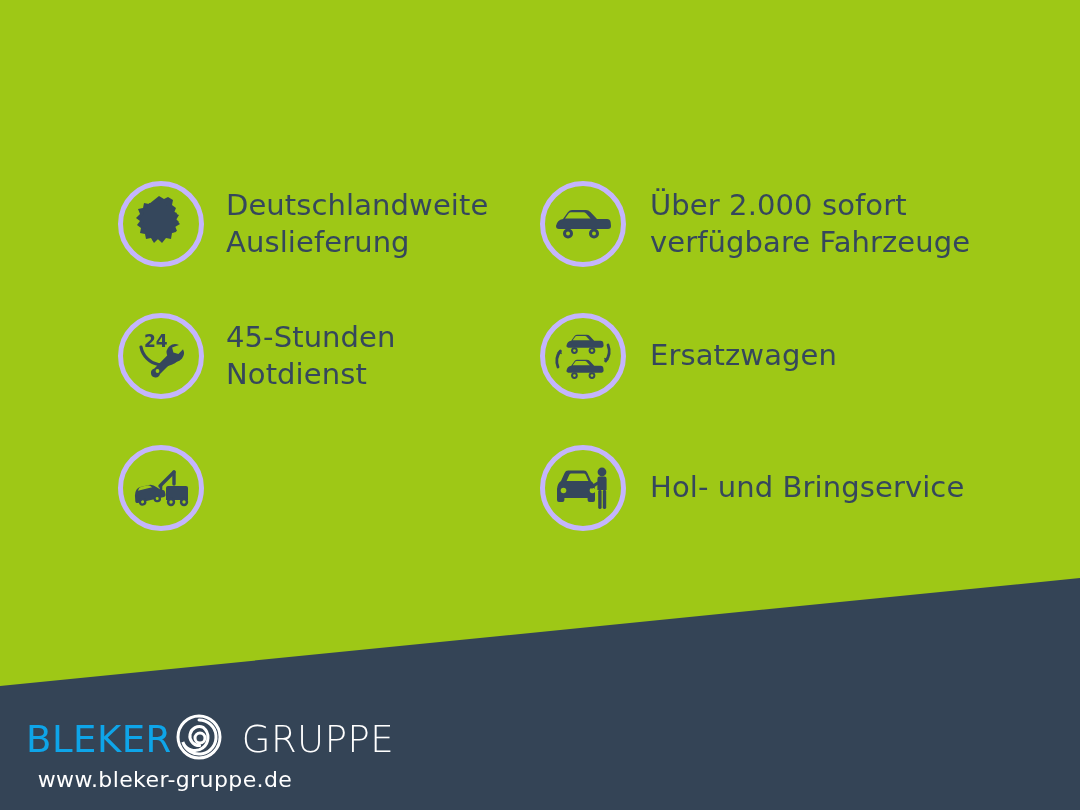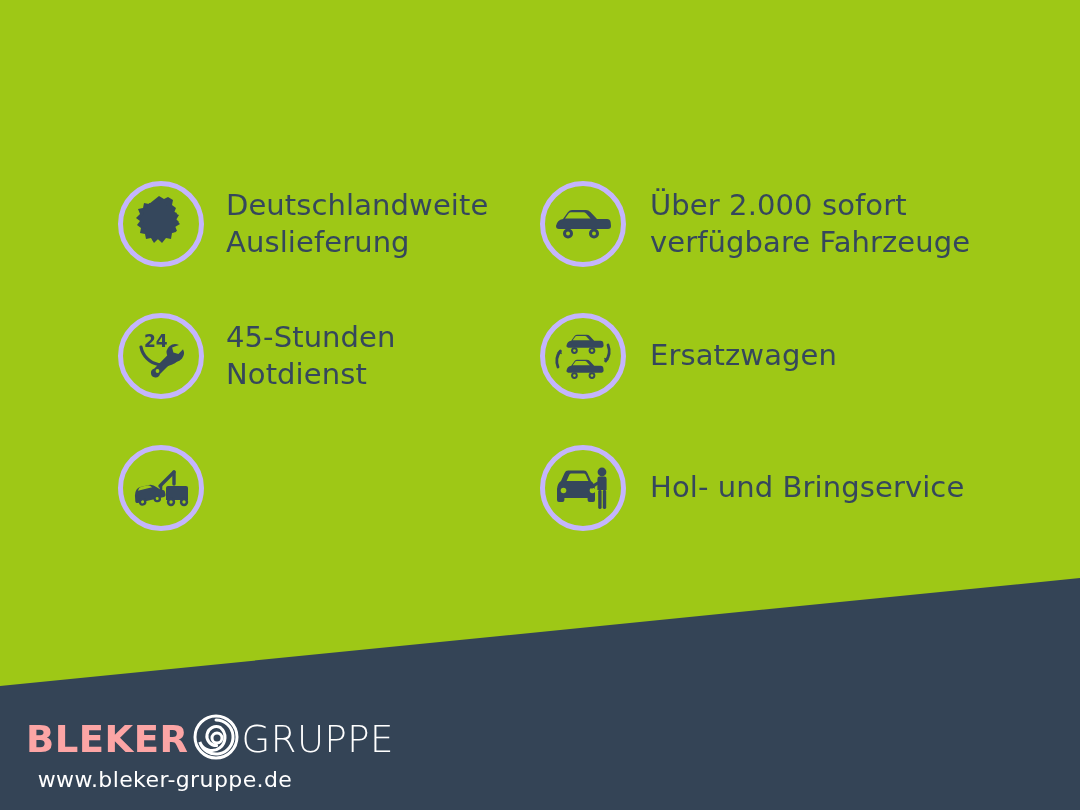--- a/index.html
+++ b/index.html
@@ -87,37 +87,38 @@
     left: 26px;
     bottom: 18px;
     width: 340px;
   }
   .logo-row {
     display: flex;
     align-items: center;
     height: 46px;
   }
   .logo-bleker {
-    color: #fca5a5;
+    color: #0ea5e9;
     font-size: 37px;
-    font-weight: 700;
+    font-weight: 400;
     letter-spacing: 0.5px;
     line-height: 1;
   }
   .logo-mark {
     margin: 0 2px 0 3px;
     display: block;
   }
   .logo-gruppe {
     color: #ffffff;
     font-size: 37px;
     font-weight: 300;
     letter-spacing: 0.5px;
     line-height: 1;
     font-family: "DejaVu Sans", "Liberation Sans", sans-serif;
+    margin-left: 17px;
   }
   .logo-url {
     color: #ffffff;
     font-size: 22px;
     font-weight: 400;
     letter-spacing: 0.4px;
     text-align: center;
     width: 278px;
     margin-top: 5px;
   }

